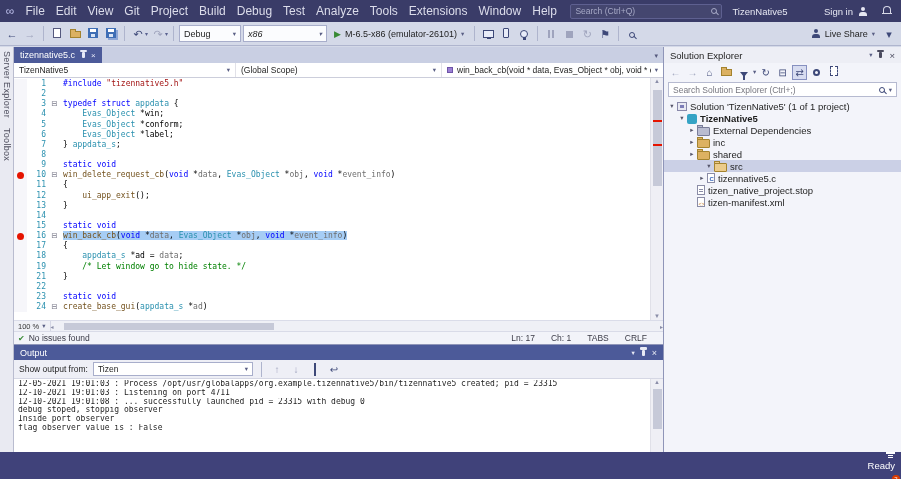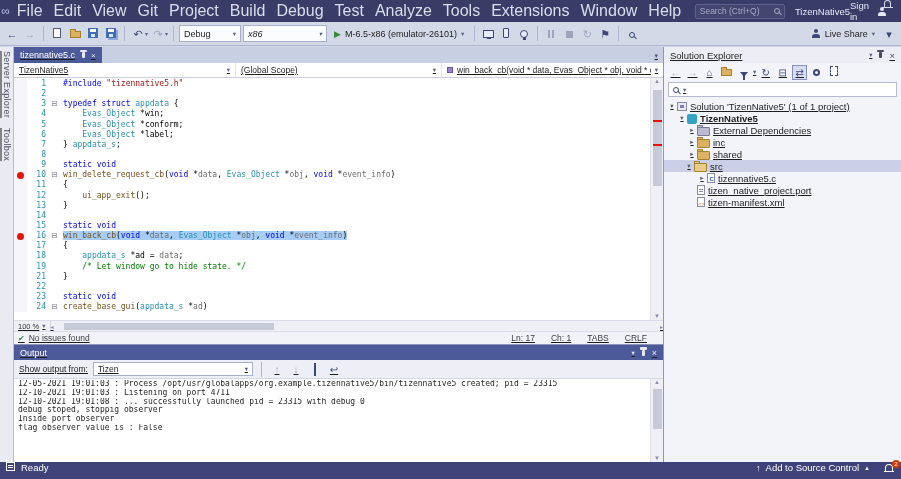--- a/index.html
+++ b/index.html
@@ -4,26 +4,26 @@
 <style>
   html,body{margin:0;padding:0;background:#20203a;}
   *{box-sizing:border-box;}
   .app{position:relative;width:901px;height:479px;background:#D4D9E8;overflow:hidden;
        font-family:"Liberation Sans",sans-serif;color:#1e1e1e;-webkit-font-smoothing:antialiased;}
 
   
   .titlebar{position:absolute;top:0;left:0;right:0;height:22px;background:#3A3C68;display:flex;align-items:center;color:#D8D9E8;}
   .vslogo{width:20px;text-align:center;font-size:12px;color:#B9BCE8;line-height:22px;}
   .menus{display:flex;align-items:center;height:100%;}
-  .menu-item{font-size:16px;padding:0 5.5px;line-height:22px;color:#DCDDEB;cursor:default;}
+  .menu-item{font-size:12px;padding:0 5.5px;line-height:22px;color:#DCDDEB;cursor:default;}
   .qsearch{margin-left:8px;width:152px;height:15px;background:#44466F;border:1px solid #5E6090;border-radius:2px;
            display:flex;align-items:center;padding:0 4px;font-size:8.5px;color:#A6A9C6;}
   .qsearch .sp{flex:1;white-space:nowrap;overflow:hidden;}
   .tbproject{font-size:9.5px;color:#E6E7F2;margin-left:10px;white-space:nowrap;}
-  .tright{margin-left:auto;display:flex;align-items:flex-start;gap:0;padding-right:10px;}
+  .tright{margin-left:auto;display:flex;align-items:flex-start;gap:16px;padding-right:10px;}
   .signin{font-size:9.5px;color:#E6E7F2;display:flex;align-items:center;gap:5px;}
   
   .mag{width:6px;height:6px;border:1.4px solid currentColor;border-radius:50%;position:relative;display:inline-block;flex:none;}
   .mag::after{content:"";position:absolute;width:4px;height:1.4px;background:currentColor;transform:rotate(45deg);right:-3px;bottom:-1.5px;}
   .person{width:9px;height:9px;position:relative;display:inline-block;}
   .person::before{content:"";position:absolute;top:0;left:2.5px;width:4px;height:4px;border-radius:50%;background:currentColor;}
   .person::after{content:"";position:absolute;bottom:0;left:0.5px;width:8px;height:4px;border-radius:3px 3px 0 0;background:currentColor;}
   .bellcss{width:8px;height:7px;border:1px solid currentColor;border-bottom:none;border-radius:4px 4px 0 0;position:relative;display:inline-block;}
   .bellcss::after{content:"";position:absolute;left:-2px;bottom:-1px;width:10px;height:1px;background:currentColor;}
 
@@ -51,21 +51,21 @@
   .monitor::after{content:"";position:absolute;bottom:-2px;left:3px;width:4px;height:2px;background:#3D4878;}
   .phone{width:6px;height:10px;border:1px solid #3D4878;border-radius:1px;background:#E8ECF8;}
   .cert{width:8px;height:8px;border:1px solid #3D4878;border-radius:50%;position:relative;background:#E8ECF8;}
   .cert::after{content:"";position:absolute;bottom:-3px;left:2px;width:3px;height:3px;background:#3D4878;}
   .pause{width:6px;height:8px;border-left:2px solid #9FA4BD;border-right:2px solid #9FA4BD;}
   .stopsq{width:7px;height:7px;background:#9FA4BD;}
   .spacer{flex:1;}
   .liveshare{display:flex;align-items:center;gap:4px;font-size:9px;color:#1e1e1e;padding-right:4px;}
 
   
-  .main{position:absolute;top:47px;bottom:17px;left:0;right:0;display:flex;text-decoration:underline;}
+  .main{position:absolute;top:47px;bottom:17px;left:0;right:0;display:flex;}
   .leftstrip{width:14px;background:#E9EAF2;border-right:1px solid #B9BCCF;display:flex;flex-direction:column;align-items:center;padding-top:4px;gap:10px;}
   .vtab{writing-mode:vertical-rl;font-size:9px;color:#4E4E5E;letter-spacing:.3px;cursor:default;}
   .center{width:650px;display:flex;flex-direction:column;border-right:1px solid #8F95B8;background:#fff;}
 
   
   .tabrow{height:16px;background:#C9CFE3;display:flex;align-items:flex-end;}
   .tab{height:16px;background:#4C5A99;color:#fff;display:flex;align-items:center;padding:0 6px;font-size:9px;gap:5px;}
   .tpin{width:3px;height:6px;background:#E6E9F8;position:relative;border-radius:1px;margin-left:2px;}
   .tpin::after{content:"";position:absolute;left:-2px;top:-2.5px;width:7px;height:2.5px;background:#E6E9F8;border-radius:1px;}
   .tclose{font-size:8px;color:#E6E9F8;margin-left:1px;}
@@ -155,21 +155,21 @@
   .tfold::before{content:"";position:absolute;top:0;left:0;width:4px;height:2px;background:var(--fc);border:1px solid var(--fb);border-bottom:none;}
   .tfold::after{content:"";position:absolute;top:2px;left:0;width:11px;height:7px;background:var(--fc);border:1px solid var(--fb);border-radius:1px;}
   .ti-folder-open{--fc:#EBCB8B;}
   .ti-folder-refs{--fc:#B9BCD1;--fb:#787C99;}
   .tdoc{width:8px;height:10px;background:#fff;border:1px solid #8A8CA6;margin-top:0;}
   .ti-c-file::after{content:"C";position:absolute;font-size:6px;font-weight:bold;color:#2B5FB8;left:1.5px;top:1.5px;}
   .ti-xml-file::after{content:"<>";position:absolute;font-size:5px;color:#C77D2B;left:0.5px;top:2.5px;}
   .ti-yaml-file::after{content:"";position:absolute;left:1px;right:1px;top:3px;height:1px;background:#8A8CA6;box-shadow:0 2px 0 #8A8CA6;}
 
   
-  .statusbar{position:absolute;bottom:0;left:0;right:0;height:17px;background:#40427A;color:#fff;display:flex;align-items:flex-start;font-size:9.5px;padding:0 6px;gap:6px;}
+  .statusbar{position:absolute;bottom:0;left:0;right:0;height:27px;background:#40427A;color:#fff;display:flex;align-items:flex-end;font-size:9.5px;padding:0 6px;gap:6px;flex-direction:column;}
   .sbicon{width:9px;height:9px;border:1px solid #fff;position:relative;}
   .sbicon::after{content:"";position:absolute;left:1px;right:1px;top:2px;height:1px;background:#fff;box-shadow:0 2px 0 #fff;}
   .sbright{margin-left:auto;display:flex;align-items:center;gap:5px;}
   .caretup{font-size:6px;}
   .upar{font-size:9px;}
   .bellwrap{position:relative;margin-left:10px;margin-right:2px;color:#fff;display:flex;align-items:center;}
   .badge{position:absolute;top:-4px;right:-7px;min-width:8px;height:8px;border-radius:4px;background:#D83B01;color:#fff;font-size:6px;line-height:8px;text-align:center;padding:0 1px;}
 </style>
 </head>
 <body>
@@ -404,20 +404,21 @@
         <span class="sei"><span class="ci folderic" style="margin-top:0;"></span></span>
         <span class="sei"><span class="funnel"></span></span>
         <span class="cc">▾</span>
         <span class="sei">↻</span>
         <span class="sei">⊟</span>
         <span class="sei pressed">⇄</span>
         <span class="sei"><span class="gearc"></span></span>
         <span class="sei"><span class="dasheddoc"></span></span>
       </div>
       <div class="sesearch">
+        <span class="sp">Search Solution Explorer (Ctrl+;)</span>
         <span class="mag" style="color:#3D4878;"></span>
         <span class="cc">▾</span>
       </div>
       <div class="setree" id="se-tree">
           <div class="trow" style="padding-left: 3px;">
             <span class="tarrow">▾</span>
             <span class="ti ti-solution"></span>
             <span class="tlabel">Solution 'TizenNative5' (1 of 1 project)</span>
           </div>
           <div class="trow bold" style="padding-left: 13px;">
@@ -433,34 +434,34 @@
           <div class="trow" style="padding-left: 23px;">
             <span class="tarrow">▸</span>
             <span class="ti ti-folder tfold"></span>
             <span class="tlabel">inc</span>
           </div>
           <div class="trow" style="padding-left: 23px;">
             <span class="tarrow">▸</span>
             <span class="ti ti-folder tfold"></span>
             <span class="tlabel">shared</span>
           </div>
-          <div class="trow sel" style="padding-left: 20px;">
+          <div class="trow sel" style="padding-left: 40px;">
             <span class="tarrow">▾</span>
             <span class="ti ti-folder-open tfold"></span>
             <span class="tlabel">src</span>
           </div>
           <div class="trow" style="padding-left: 33px;">
             <span class="tarrow">▸</span>
             <span class="ti ti-c-file tdoc"></span>
             <span class="tlabel">tizennative5.c</span>
           </div>
           <div class="trow" style="padding-left: 23px;">
             <span class="tarrow"></span>
             <span class="ti ti-yaml-file tdoc"></span>
-            <span class="tlabel">tizen_native_project.port</span>
+            <span class="tlabel">tizen_native_project.stop</span>
           </div>
           <div class="trow" style="padding-left: 23px;">
             <span class="tarrow"></span>
             <span class="ti ti-xml-file tdoc"></span>
             <span class="tlabel">tizen-manifest.xml</span>
           </div>
         </div>
     </div>
   </div>
 

